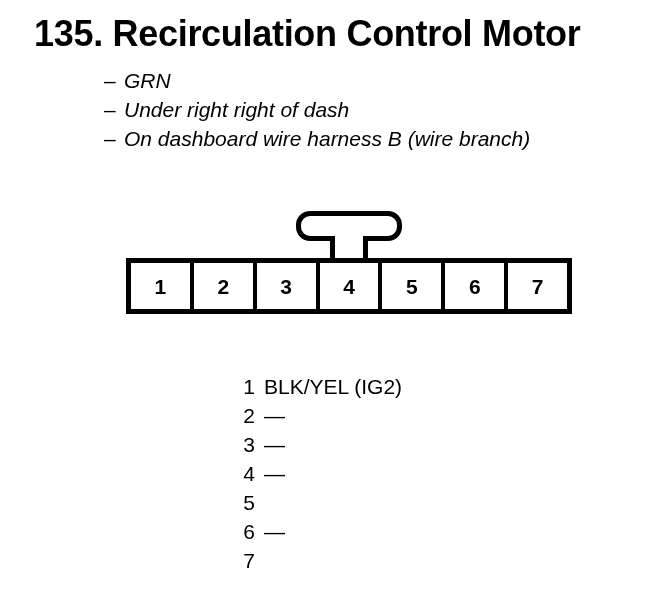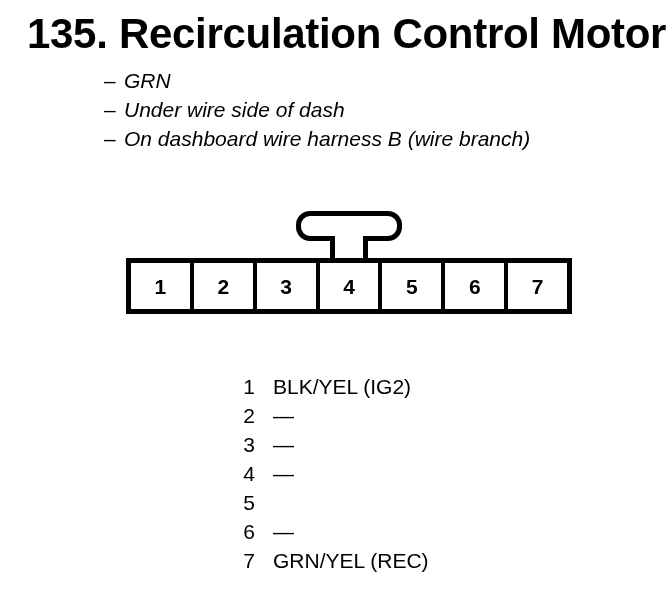--- a/index.html
+++ b/index.html
@@ -14,23 +14,23 @@
     position: relative;
     overflow: hidden;
     font-family: "Liberation Sans", sans-serif;
     color: #000000;
     -webkit-font-smoothing: none;
   }
 
   
   .page-title {
     position: absolute;
-    left: 27px;
+    left: 34px;
     top: 14px;
-    font-size: 42px;
+    font-size: 36px;
     font-weight: bold;
     letter-spacing: -0.3px;
     line-height: 40px;
     white-space: nowrap;
   }
 
   
   .bullet-list {
     position: absolute;
     left: 104px;
@@ -125,37 +125,37 @@
     align-items: baseline;
     white-space: nowrap;
     height: 29px;
   }
   .legend-num {
     width: 17px;
     flex: 0 0 17px;
     text-align: right;
   }
   .legend-label {
-    margin-left: 18px;
+    margin-left: 9px;
     white-space: nowrap;
   }
 </style>
 </head>
 <body>
 
 <div class="page-title">135. Recirculation Control Motor</div>
 
 <div class="bullet-list">
   <div class="bullet-row">
     <span class="bullet-mark">–</span>
     <span class="bullet-text">GRN</span>
   </div>
   <div class="bullet-row">
     <span class="bullet-mark">–</span>
-    <span class="bullet-text">Under wire side of dash</span>
+    <span class="bullet-text">Under right right of dash</span>
   </div>
   <div class="bullet-row">
     <span class="bullet-mark">–</span>
     <span class="bullet-text">On dashboard wire harness B (wire branch)</span>
   </div>
 </div>
 
 <div class="connector-wrap">
   <div class="latch"></div>
   <div class="latch-stem"></div>
@@ -203,15 +203,14 @@
   </div>
   <div class="legend-row">
     <span class="legend-num">5</span>
   </div>
   <div class="legend-row">
     <span class="legend-num">6</span>
     <span class="legend-label">—</span>
   </div>
   <div class="legend-row">
     <span class="legend-num">7</span>
-    <span class="legend-label">GRN/YEL (REC)</span>
   </div>
 </div>
 
 </body></html>

